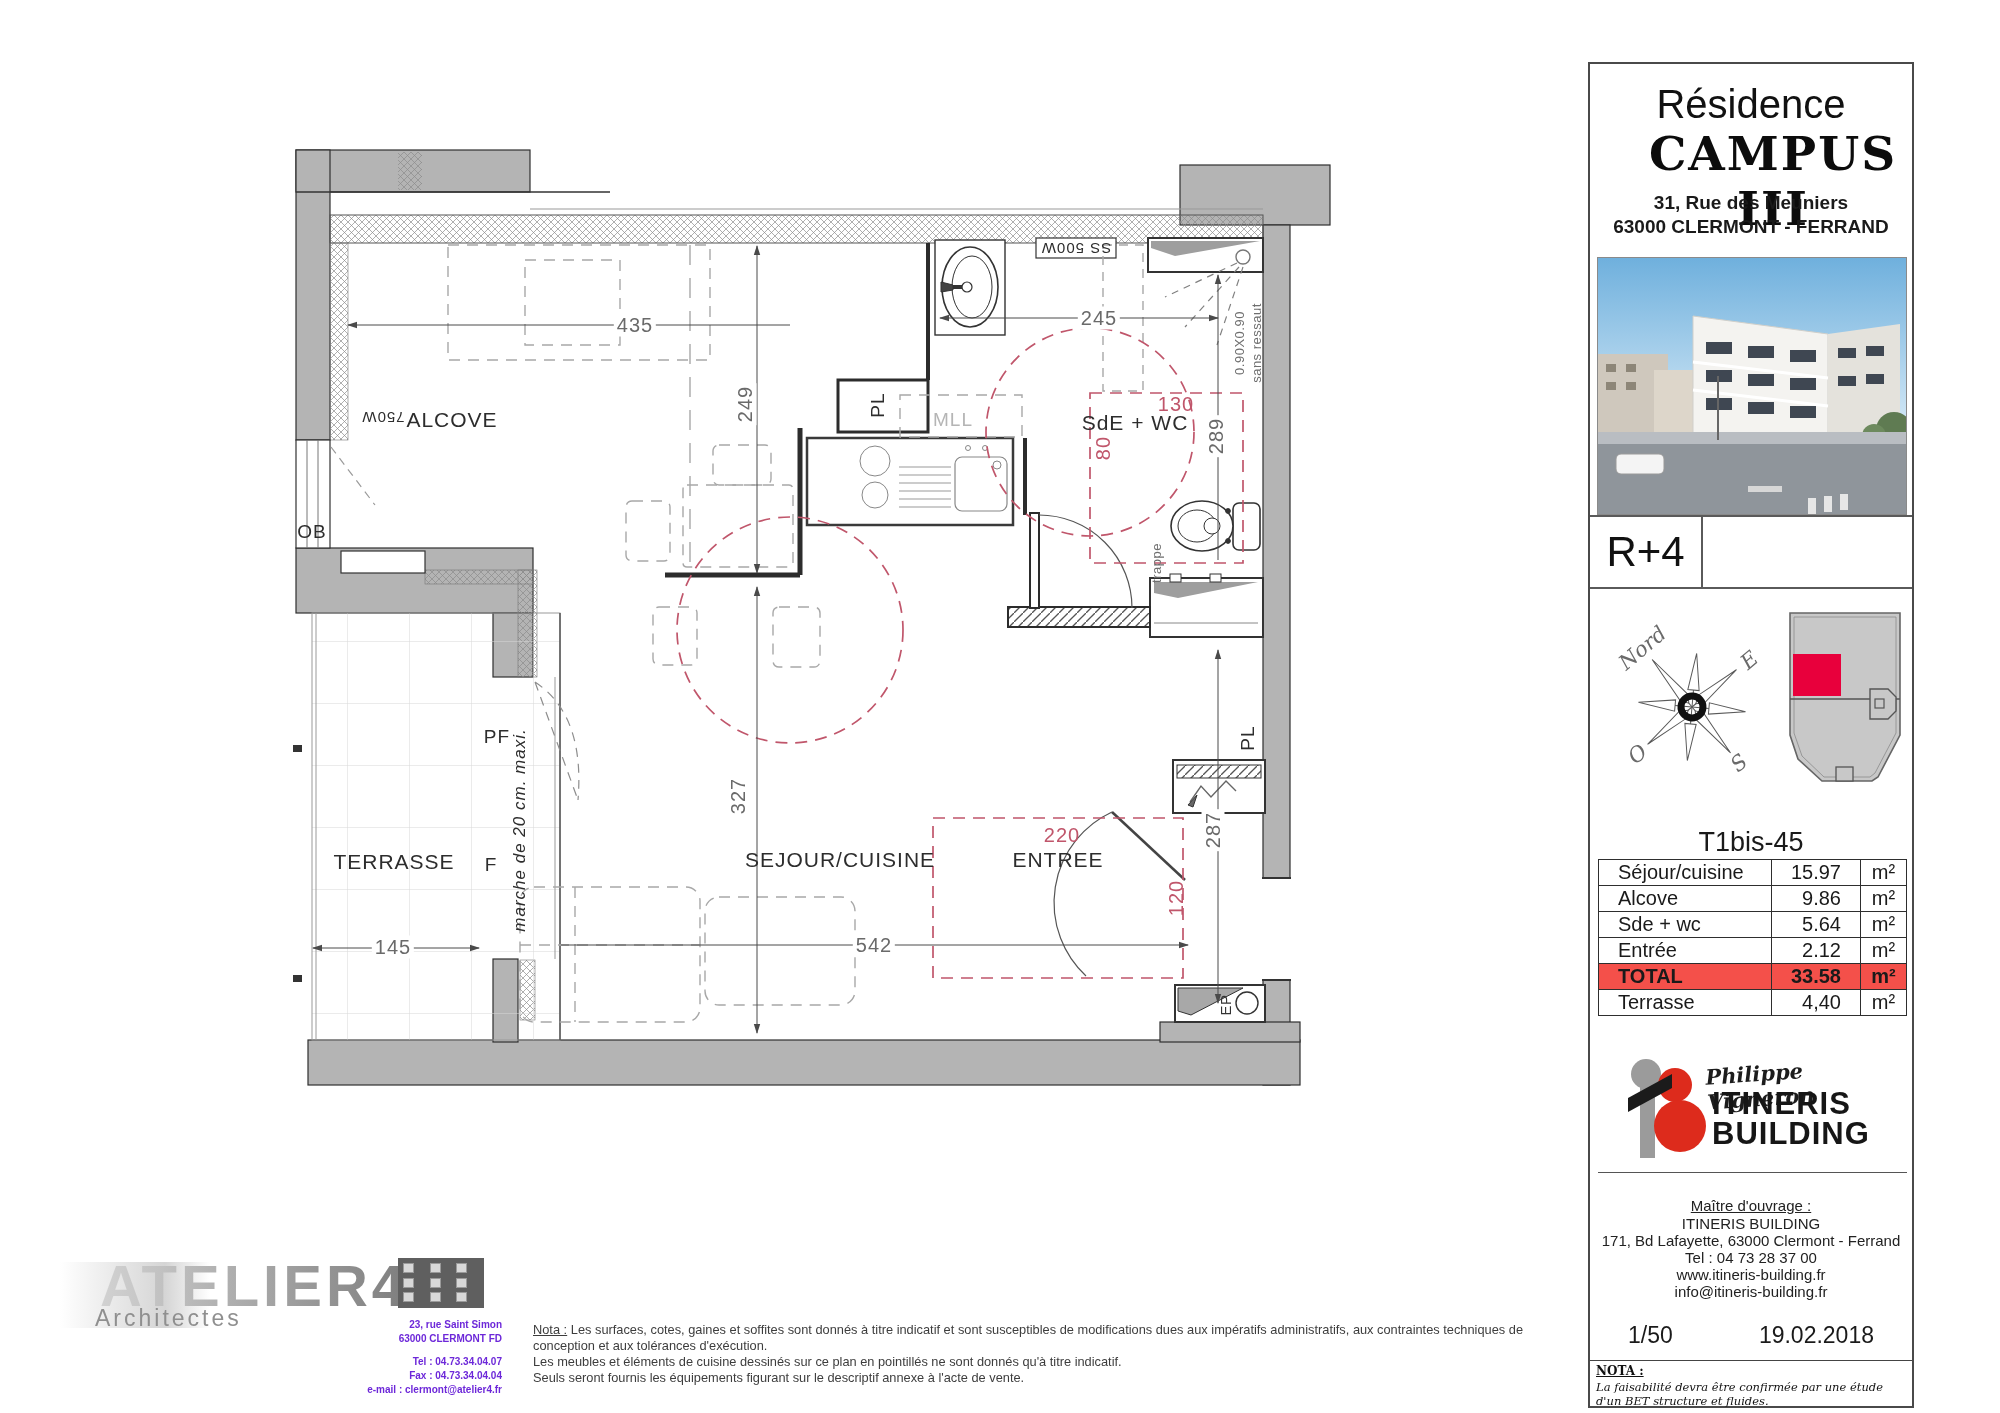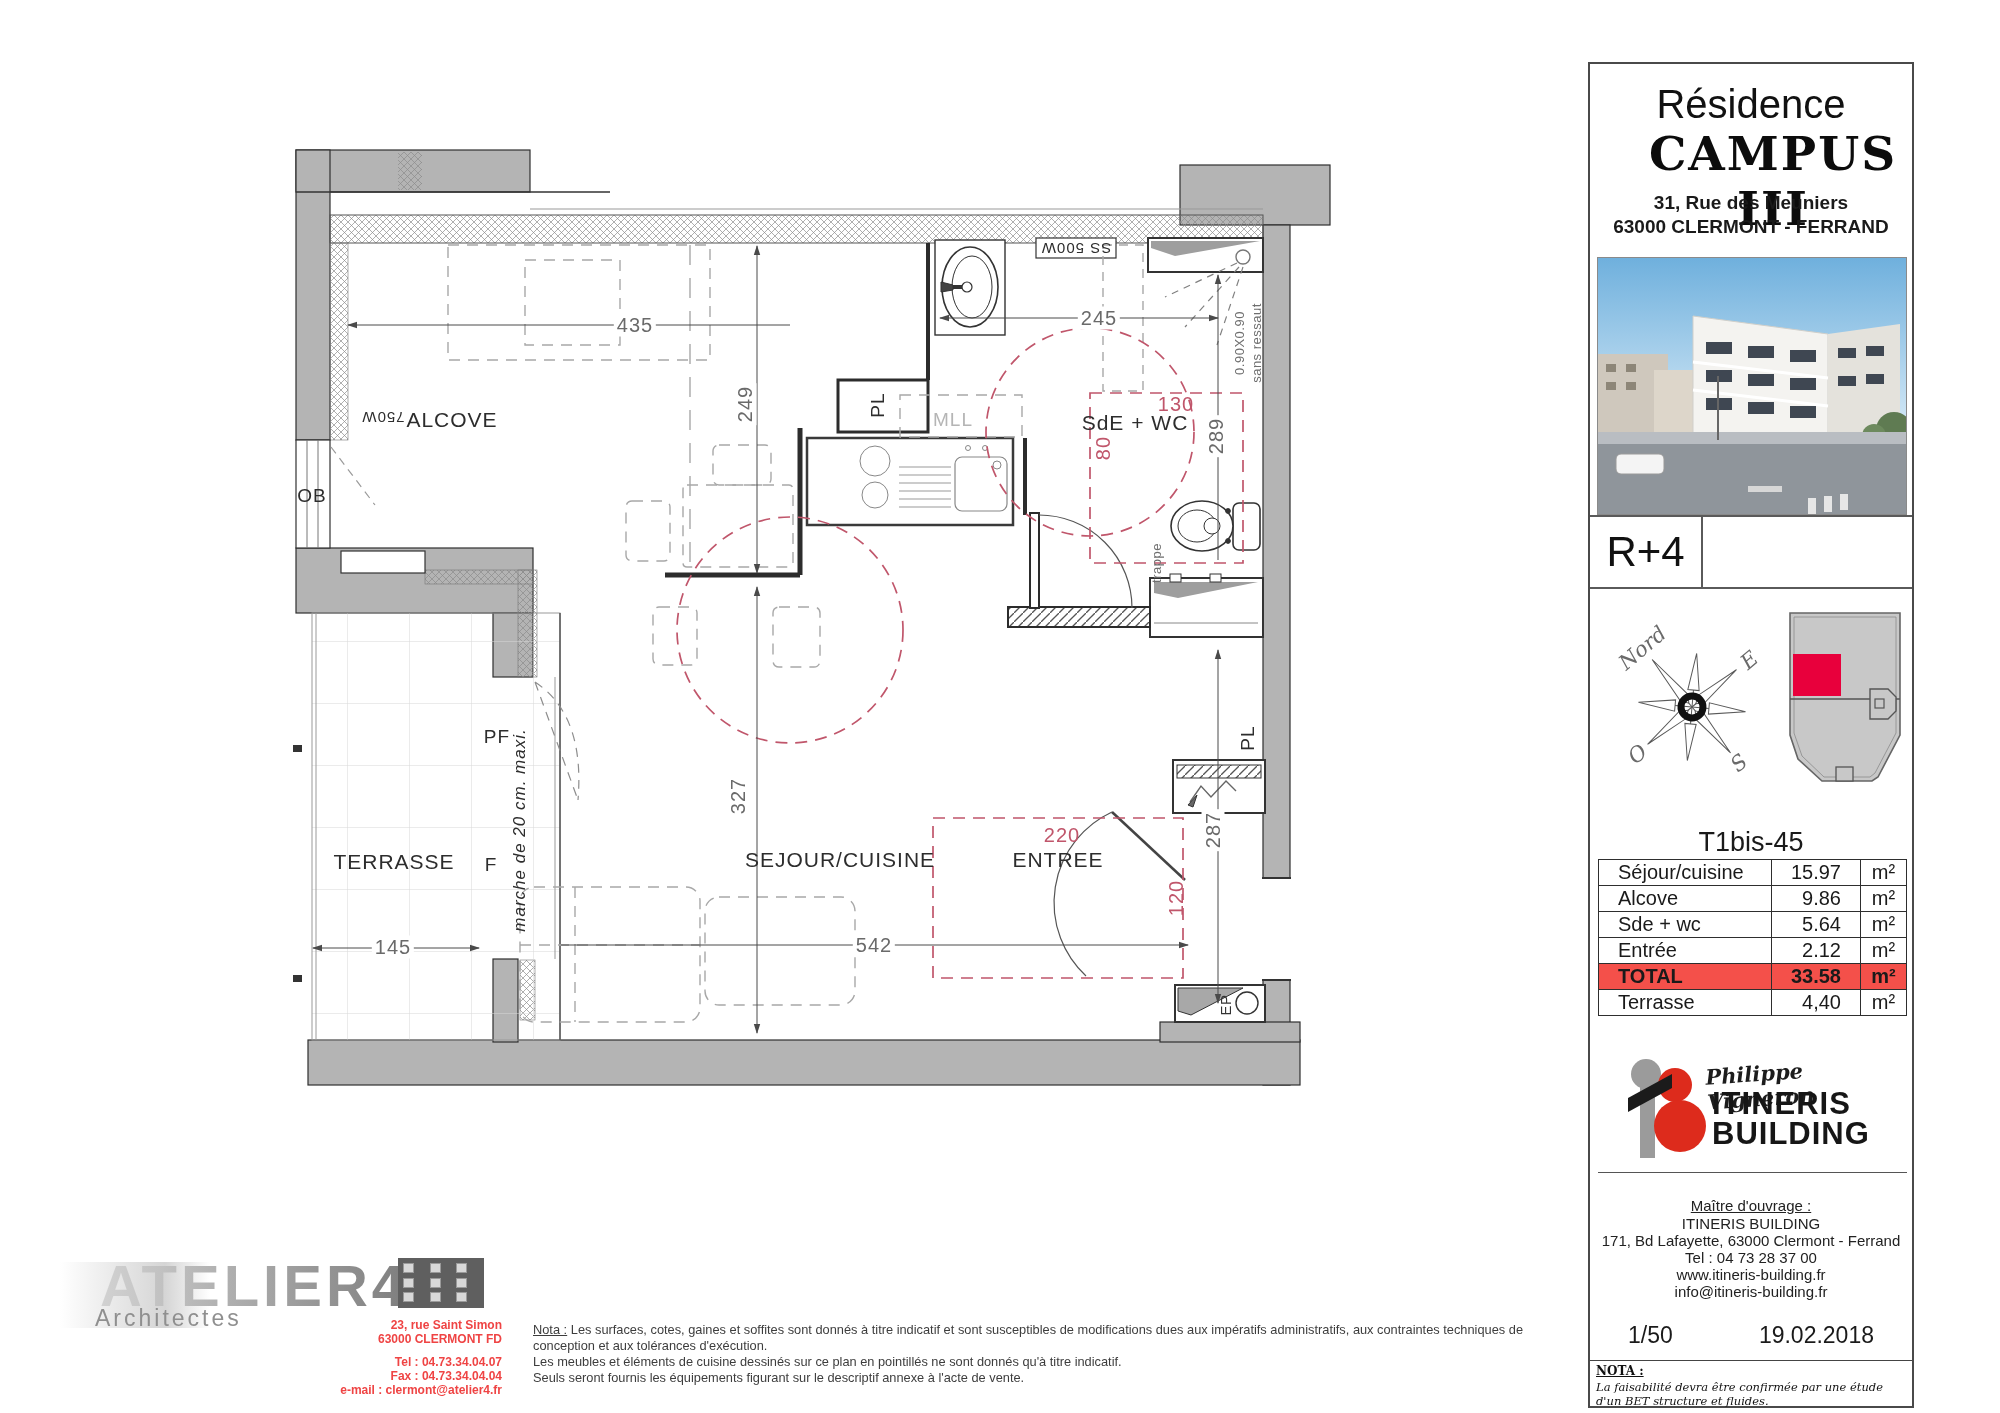--- a/index.html
+++ b/index.html
@@ -41,21 +41,21 @@
   
   .itlogo { position:absolute; left:30px; top:990px; width:280px; height:112px; }
   .it-script { position:absolute; left:86px; top:4px; font-family:"DejaVu Serif", serif; font-style:italic; font-weight:bold; font-size:21px; color:#1c1c1c; transform:rotate(-4deg); }
   .it-name { position:absolute; left:92px; top:34px; font-size:31px; font-weight:bold; color:#161616; letter-spacing:1px; line-height:31px; }
   
   .at-grad { position:absolute; left:60px; top:1262px; width:150px; height:66px; background:linear-gradient(90deg,#ffffff, #d5d5d5 70%, rgba(213,213,213,0)); }
   .at-text { position:absolute; left:100px; top:1252px; font-size:58px; font-weight:bold; letter-spacing:4px; background:linear-gradient(90deg,#d2d2d2,#7e7e7e); -webkit-background-clip:text; background-clip:text; color:transparent; }
   .at-block { position:absolute; left:398px; top:1258px; width:86px; height:50px; background:#5f5f5f; display:grid; grid-template-columns:repeat(3,1fr); gap:4px; padding:5px; }
   .at-block span { background:#d8d8d8; border:1px solid #9a9a9a; width:11px; height:10px; display:block; }
   .at-sub { position:absolute; left:95px; top:1305px; font-size:23px; color:#8f8f8f; letter-spacing:3px; }
-  .at-contact { position:absolute; left:280px; top:1318px; width:222px; text-align:right; font-size:12px; font-weight:bold; color:#ef4444; line-height:14px; }
+  .at-contact { position:absolute; left:280px; top:1318px; width:222px; text-align:right; font-size:10px; font-weight:bold; color:#6d28d9; line-height:14px; }
   .at-contact .gap { height:9px; }
   
   .nota { position:absolute; left:533px; top:1322px; width:990px; font-size:12.8px; color:#3d3d3d; line-height:16px; text-align:justify; }
   .nota .u { text-decoration:underline; }
   .nota div { text-align:left; }
 </style>
 </head>
 <body>
 
 <svg class="abs" style="left:285px; top:145px;" width="1060" height="950" viewBox="0 0 1060 950">
@@ -220,21 +220,21 @@
     <line x1="933" y1="505" x2="933" y2="858" marker-start="url(#arr)" marker-end="url(#arr)"></line>
   </g>
 </svg>
 
 <div class="lbl" style="left:452px; top:420px;">ALCOVE</div>
 <div class="lbl" style="left:394px; top:862px;">TERRASSE</div>
 <div class="lbl" style="left:840px; top:860px;">SEJOUR/CUISINE</div>
 <div class="lbl" style="left:1058px; top:860px;">ENTREE</div>
 <div class="lbl" style="left:1135px; top:423px;">SdE + WC</div>
 
-<div class="lbl sm" style="left:312px; top:496px;">OB</div>
+<div class="lbl sm" style="left:312px; top:532px;">OB</div>
 <div class="lbl sm" style="left:497px; top:737px;">PF</div>
 <div class="lbl sm" style="left:491px; top:865px;">F</div>
 <div class="lbl sm r90" style="left:878px; top:405px;">PL</div>
 <div class="lbl sm r90" style="left:1248px; top:738px;">PL</div>
 <div class="lbl sm faint" style="left:953px; top:420px;">MLL</div>
 <div class="lbl tiny r90" style="left:1225px; top:1005px; font-size:15px; color:#333;">EP</div>
 <div class="lbl tiny r90" style="left:1156px; top:563px;">trappe</div>
 <div class="lbl r180" style="left:383px; top:417px;">750W</div>
 <div class="lbl r180" style="left:1076px; top:248px;">SS 500W</div>
 <div class="lbl r90 ital" style="left:520px; top:830px;">marche de 20 cm. maxi.</div>

